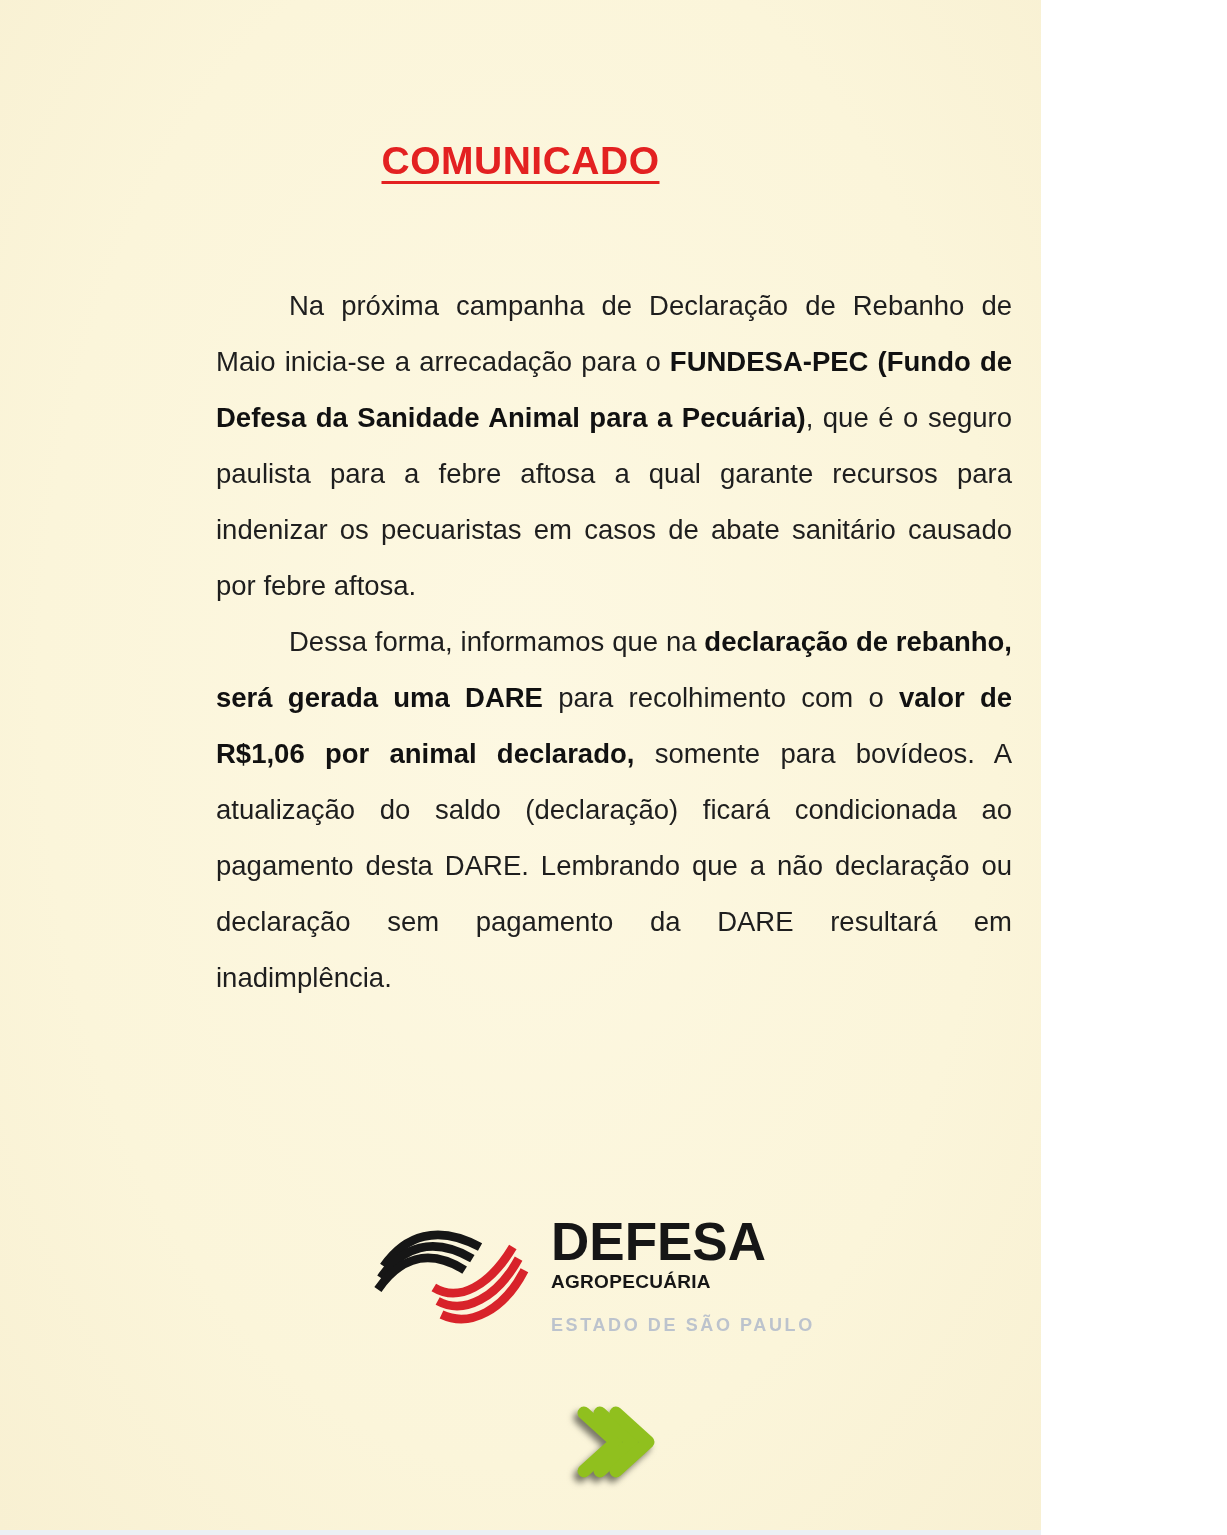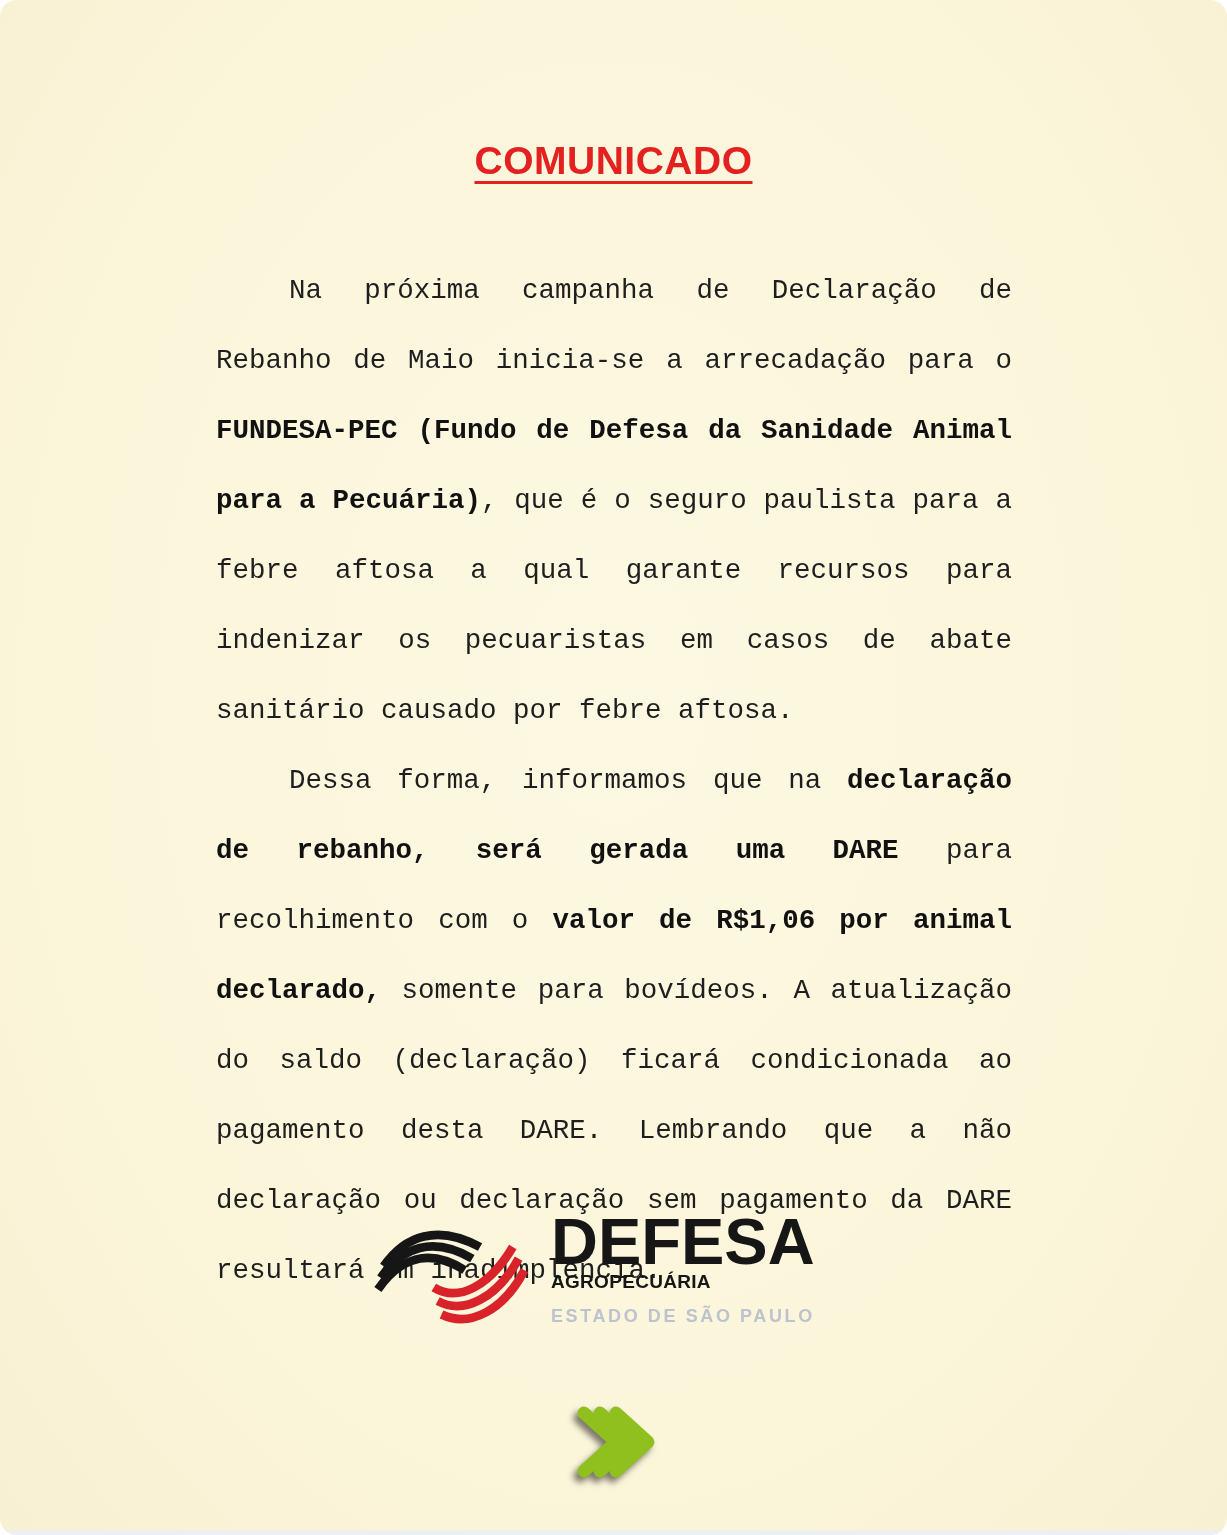--- a/index.html
+++ b/index.html
@@ -1,58 +1,56 @@
 <!DOCTYPE html>
 <html lang="pt"><head>
 <meta charset="utf-8">
 <style>
   html,body{margin:0;padding:0;}
   .page{
     position:relative;
-    width:1227px;height:1535px;
+    width:1041px;height:1535px;
     background:radial-gradient(ellipse at 50% 45%, #fdf8e2 0%, #fbf5da 65%, #f8f0d2 100%);
     font-family:"Liberation Sans", sans-serif;
     overflow:hidden;
-    border-radius:17px;
   }
   .title{
     position:absolute;top:139px;left:0;right:0;
     margin:0;text-align:center;
     font-size:39px;font-weight:bold;letter-spacing:.5px;
     color:#e32121;
     text-decoration:underline;
     text-decoration-thickness:3px;
     text-underline-offset:7px;
   }
   .body-text{
-    position:absolute;left:216px;top:256px;width:796px;
-    font-size:27.5px;line-height:70px;
+    position:absolute;left:216px;top:278px;width:796px;
+    font-size:27.5px;line-height:56px;
     color:#1e1e1e;
     text-align:justify;
-    font-family:Liberation Mono, monospace;
   }
   .body-text p{margin:0;text-indent:73px;}
   .b{font-weight:bold;color:#111;}
   .logo{
     position:absolute;left:372px;top:1218px;
     display:flex;align-items:flex-start;gap:13px;
   }
   .logo-mark{width:166px;height:106px;margin-top:4px;}
   .logo-text{display:flex;flex-direction:column;}
   .logo-defesa{
-    font-size:65px;font-weight:bold;line-height:48px;
+    font-size:53px;font-weight:bold;line-height:48px;
     color:#161616;letter-spacing:0;
   }
   .logo-agro{
     font-size:19px;font-weight:bold;line-height:31px;
     color:#161616;letter-spacing:.3px;
   }
   .logo-estado{
     font-size:18px;font-weight:bold;line-height:20px;
-    color:#bcc3cd;letter-spacing:2.6px;margin-top:9px;text-align:right;
+    color:#bcc3cd;letter-spacing:2.6px;margin-top:18px;text-align:right;
   }
   .chevrons{
     position:absolute;left:576px;top:1406px;width:84px;height:72px;
   }
   .chevrons svg{
     filter:drop-shadow(-4px 5px 3px rgba(55,55,45,.65));
   }
   .bottom-strip{
     position:absolute;left:0;right:0;bottom:0;height:5px;
     background:#ecf0f4;

